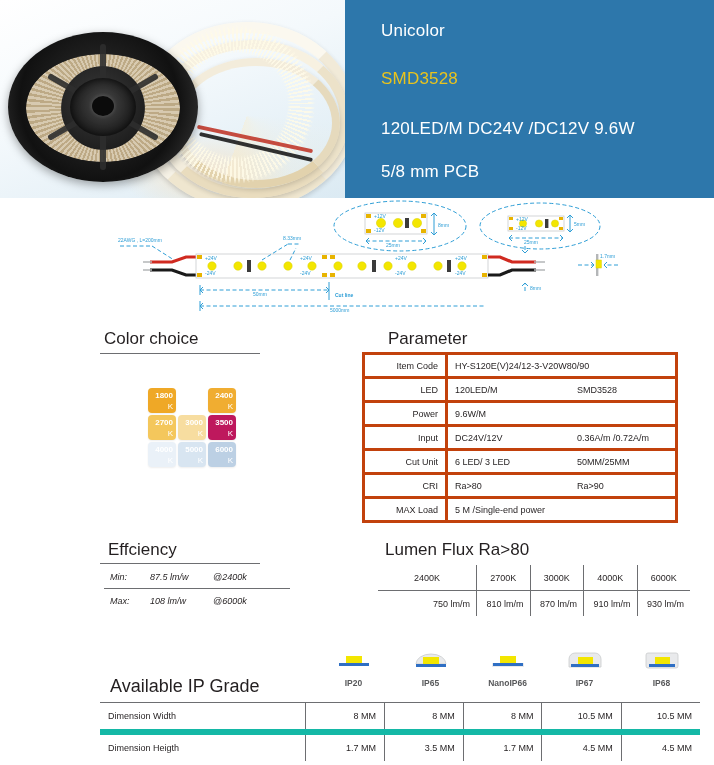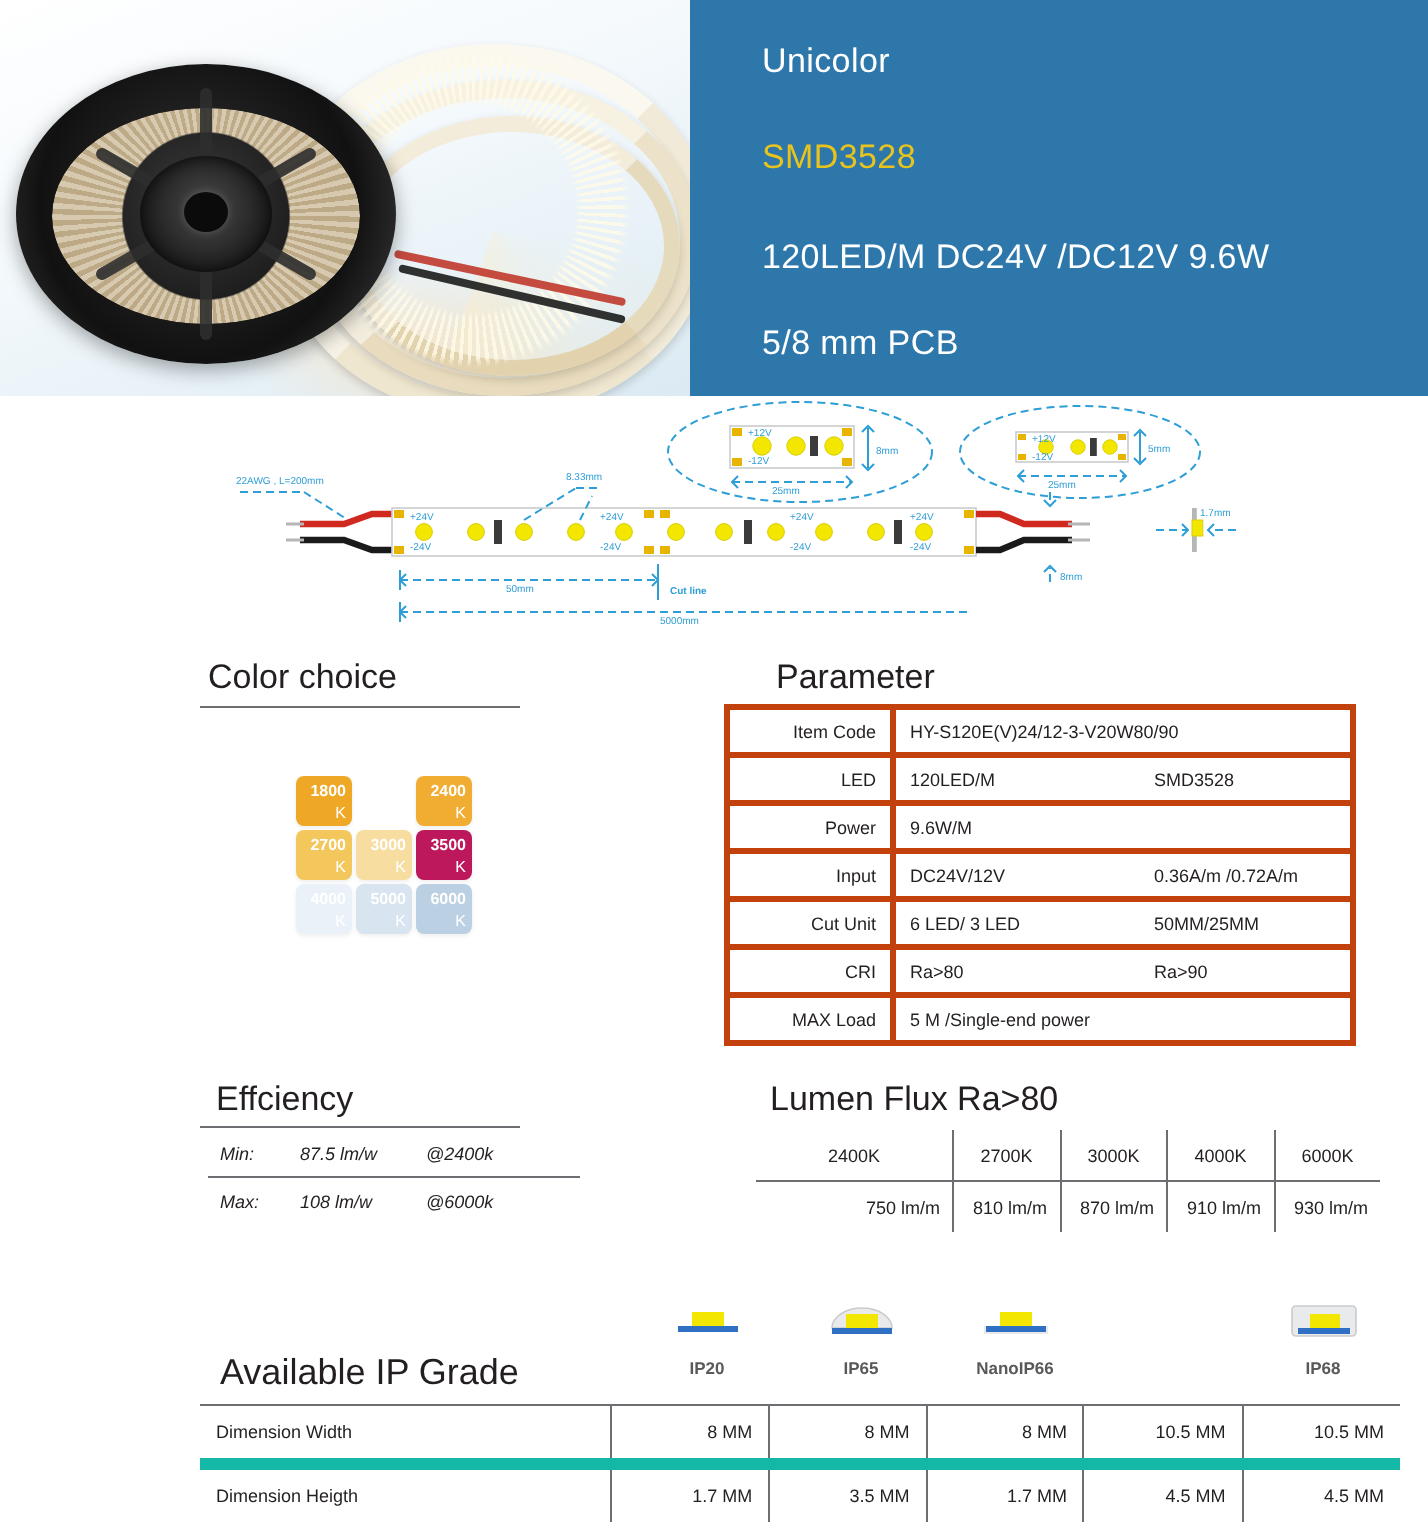--- a/index.html
+++ b/index.html
@@ -408,20 +408,28 @@
           </svg></div>
         <div class="lbl">IP65</div>
       </div>
       <div class="ipicon" style="left: 154px;">
         <div><svg width="38" height="22" viewBox="0 0 38 22">
             <rect x="3" y="13" width="32" height="4" fill="#e9eaec"></rect>
             <rect x="4" y="13" width="30" height="3" fill="#2f6fc4"></rect>
             <rect x="11" y="6" width="16" height="7" fill="#f3e600"></rect>
           </svg></div>
         <div class="lbl">NanoIP66</div>
+      </div>
+      <div class="ipicon" style="left: 231px;">
+        <div><svg width="38" height="22" viewBox="0 0 38 22">
+            <path d="M3 17 L3 9 A6 6 0 0 1 9 3 L29 3 A6 6 0 0 1 35 9 L35 17 Z" fill="#e9eaec" stroke="#c9cbcd" stroke-width=".8"></path>
+            <rect x="5" y="14" width="28" height="3" fill="#2f6fc4"></rect>
+            <rect x="12" y="7" width="15" height="7" fill="#f3e600"></rect>
+          </svg></div>
+        <div class="lbl">IP67</div>
       </div>
       <div class="ipicon" style="left: 308px;">
         <div><svg width="38" height="22" viewBox="0 0 38 22">
             <rect x="3" y="3" width="32" height="15" rx="2" fill="#e9eaec" stroke="#c9cbcd" stroke-width=".8"></rect>
             <rect x="6" y="14" width="26" height="3" fill="#2f6fc4"></rect>
             <rect x="12" y="7" width="15" height="7" fill="#f3e600"></rect>
           </svg></div>
         <div class="lbl">IP68</div>
       </div>
     </div>

